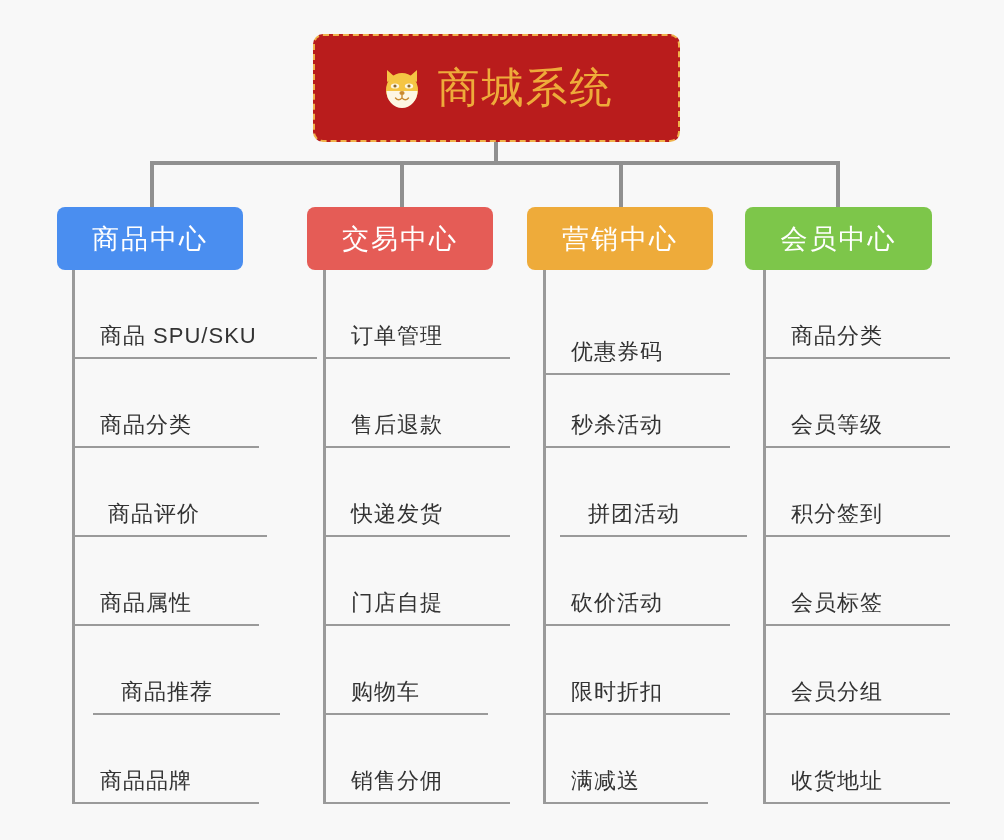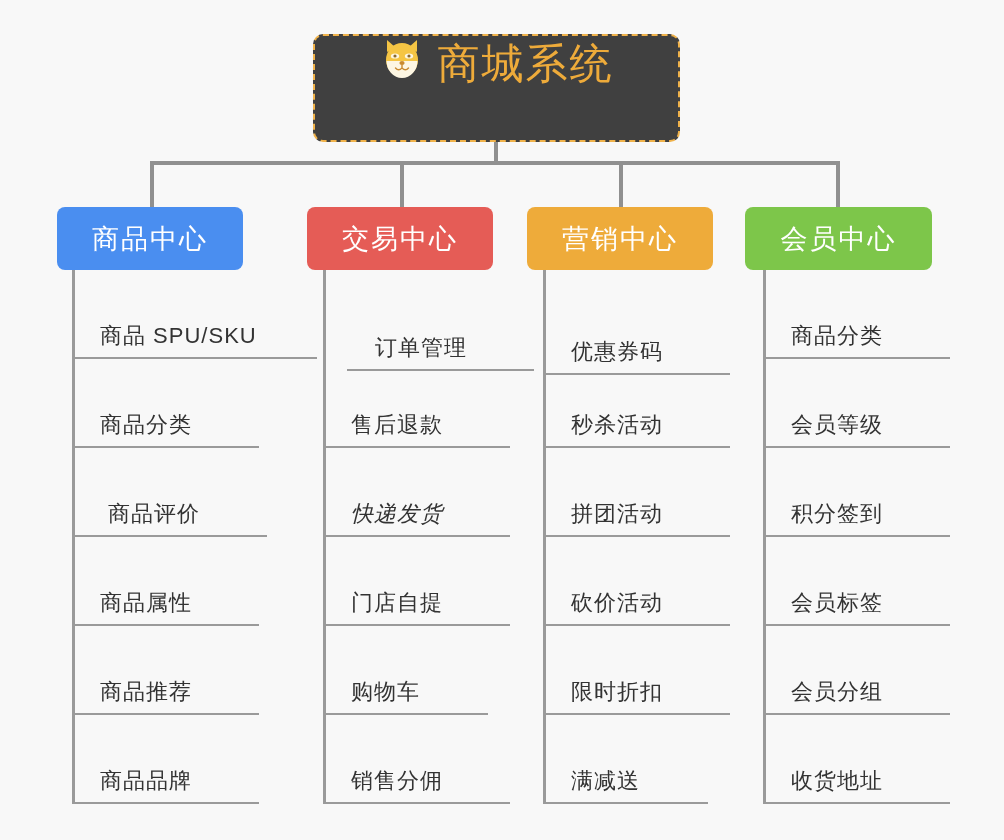--- a/index.html
+++ b/index.html
@@ -22,24 +22,25 @@
   }
 
   
   .root-node {
     position: absolute;
     left: 313px;
     top: 34px;
     width: 367px;
     height: 108px;
     box-sizing: border-box;
-    background: #404040;
+    background: #b91c1c;
     border: 2px dashed #f0b24a;
     border-radius: 10px;
     display: flex;
+    align-items: center;
     justify-content: center;
     gap: 14px;
   }
   .root-icon {
     font-size: 42px;
     line-height: 1;
     display: block;
   }
   .root-icon svg { display: block; }
   .root-title {
@@ -158,36 +159,36 @@
     <div class="leaf-item" style="top:89px;">
         <span class="leaf-inner" style="min-width: 145px;"><span class="leaf-label">商品分类</span></span>
       </div>
     <div class="leaf-item" style="top:178px;">
         <span class="leaf-inner" style="min-width: 145px; padding-left: 36px;"><span class="leaf-label">商品评价</span></span>
       </div>
     <div class="leaf-item" style="top:267px;">
         <span class="leaf-inner" style="min-width: 145px;"><span class="leaf-label">商品属性</span></span>
       </div>
     <div class="leaf-item" style="top:356px;">
-        <span class="leaf-inner" style="min-width: 145px;"><span class="leaf-label">商品推荐</span></span>
+        <span class="leaf-inner" style="min-width: 145px; margin-left: 21px;"><span class="leaf-label">商品推荐</span></span>
       </div>
     <div class="leaf-item" style="top:445px;">
         <span class="leaf-inner" style="min-width: 145px;"><span class="leaf-label">商品品牌</span></span>
       </div>
   </div>
 
   <div class="leaf-col" style="left:323px;">
     <div class="leaf-spine" style="height:534px;"></div>
-    <div class="leaf-item" style="top:12px;margin-left:24px;">
+    <div class="leaf-item" style="top:0px;">
         <span class="leaf-inner" style="min-width: 145px;"><span class="leaf-label">订单管理</span></span>
       </div>
     <div class="leaf-item" style="top:89px;">
         <span class="leaf-inner" style="min-width: 145px;"><span class="leaf-label">售后退款</span></span>
       </div>
-    <div class="leaf-item" style="top:178px;font-style:italic;">
+    <div class="leaf-item" style="top:178px;">
         <span class="leaf-inner" style="min-width: 145px;"><span class="leaf-label">快递发货</span></span>
       </div>
     <div class="leaf-item" style="top:267px;">
         <span class="leaf-inner" style="min-width: 145px;"><span class="leaf-label">门店自提</span></span>
       </div>
     <div class="leaf-item" style="top:356px;">
         <span class="leaf-inner" style="min-width: 123px;"><span class="leaf-label">购物车</span></span>
       </div>
     <div class="leaf-item" style="top:445px;">
         <span class="leaf-inner" style="min-width: 145px;"><span class="leaf-label">销售分佣</span></span>
@@ -196,21 +197,21 @@
 
   <div class="leaf-col" style="left:543px;">
     <div class="leaf-spine" style="height:534px;"></div>
     <div class="leaf-item" style="top:16px;">
         <span class="leaf-inner" style="min-width: 145px;"><span class="leaf-label">优惠券码</span></span>
       </div>
     <div class="leaf-item" style="top:89px;">
         <span class="leaf-inner" style="min-width: 145px;"><span class="leaf-label">秒杀活动</span></span>
       </div>
     <div class="leaf-item" style="top:178px;">
-        <span class="leaf-inner" style="min-width: 145px;"><span class="leaf-label">拼团活动</span></span>
+        <span class="leaf-inner" style="min-width: 145px; margin-left: 17px;"><span class="leaf-label">拼团活动</span></span>
       </div>
     <div class="leaf-item" style="top:267px;">
         <span class="leaf-inner" style="min-width: 145px;"><span class="leaf-label">砍价活动</span></span>
       </div>
     <div class="leaf-item" style="top:356px;">
         <span class="leaf-inner" style="min-width: 145px;"><span class="leaf-label">限时折扣</span></span>
       </div>
     <div class="leaf-item" style="top:445px;">
         <span class="leaf-inner" style="min-width: 123px;"><span class="leaf-label">满减送</span></span>
       </div>

